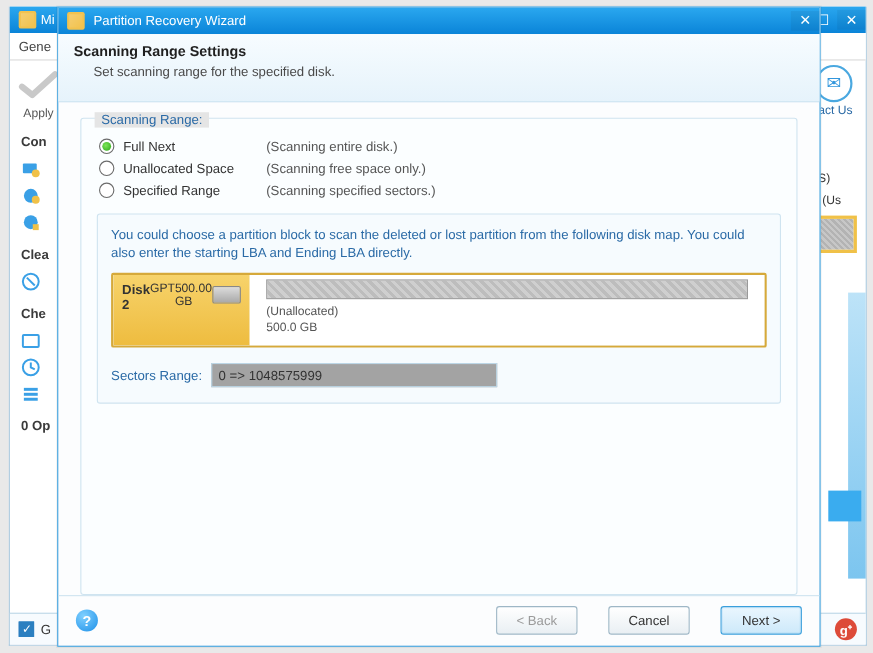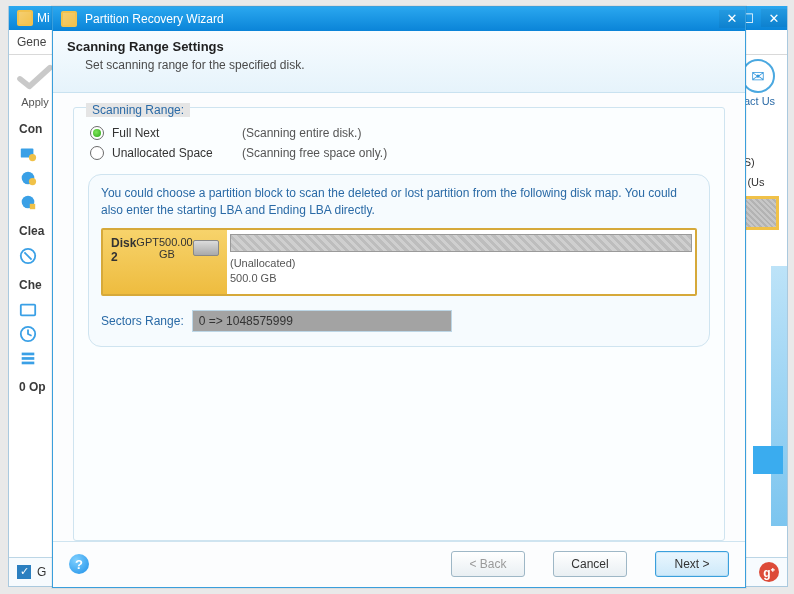--- a/index.html
+++ b/index.html
@@ -128,36 +128,36 @@
   .radio{
     width:12px;height:12px;border:1px solid #6b6b6b;border-radius:50%;
     margin-right:8px;position:relative;background:#fff;flex:none;
   }
   .radio.sel::after{content:"";position:absolute;inset:2px;border-radius:50%;
     background:radial-gradient(circle at 40% 40%, #7fe65a, #2aa516);}
   .radio-label{width:130px;}
   .radio-desc{color:#555;}
 
   .desc-block{
-    margin-top:14px;border:1px solid #cfe4f0;border-radius:13px;
+    margin-top:14px;border:1px solid #cfe4f0;border-radius:3px;
     background:#f6fbfe;padding:10px 12px 14px;color:#2a6aa6;font-size:12px;
   }
   .desc-text{margin-bottom:10px;line-height:1.4;}
 
   .disk-row{
     display:flex;border:2px solid #d6a93a;border-radius:2px;height:64px;overflow:hidden;
   }
   .disk-left{
     width:108px;background:linear-gradient(#f7d36b,#eebc3f);
     padding:6px 8px;font-size:11px;color:#333;display:flex;flex-direction:row;justify-content:center;
   }
   .disk-left b{font-size:12px;}
   .hdd{width:50px;height:14px;background:linear-gradient(#dcdcdc,#a9a9a9);border:1px solid #888;border-radius:2px;margin-top:4px;}
   .disk-right{
-    flex:1;background:#fff;padding:4px 3px;display:flex;flex-direction:column;
+    flex:1;background:#fff;padding:4px 15px;display:flex;flex-direction:column;
   }
   .alloc-bar{
     height:16px;border:1px solid #9a9a9a;
     background:repeating-linear-gradient(45deg,#cfcfcf,#cfcfcf 3px,#bdbdbd 3px,#bdbdbd 6px);
   }
   .alloc-txt{font-size:11px;color:#555;margin-top:4px;line-height:1.3;}
 
   .sectors-row{
     display:flex;align-items:center;margin-top:14px;font-size:12px;color:#2a6aa6;
   }
@@ -314,20 +314,25 @@
       <div style="margin-top:-8px;">
         <div class="radio-row">
           <span class="radio sel"></span>
           <span class="radio-label">Full Next</span>
           <span class="radio-desc">(Scanning entire disk.)</span>
         </div>
         <div class="radio-row">
           <span class="radio"></span>
           <span class="radio-label">Unallocated Space</span>
           <span class="radio-desc">(Scanning free space only.)</span>
+        </div>
+        <div class="radio-row">
+          <span class="radio"></span>
+          <span class="radio-label">Specified Range</span>
+          <span class="radio-desc">(Scanning specified sectors.)</span>
         </div>
       </div>
 
       <div class="desc-block">
         <div class="desc-text">You could choose a partition block to scan the deleted or lost partition from the following disk map. You could also enter the starting LBA and Ending LBA directly.</div>
 
         <div class="disk-row">
           <div class="disk-left">
             <b>Disk 2</b>
             <span>GPT</span>

